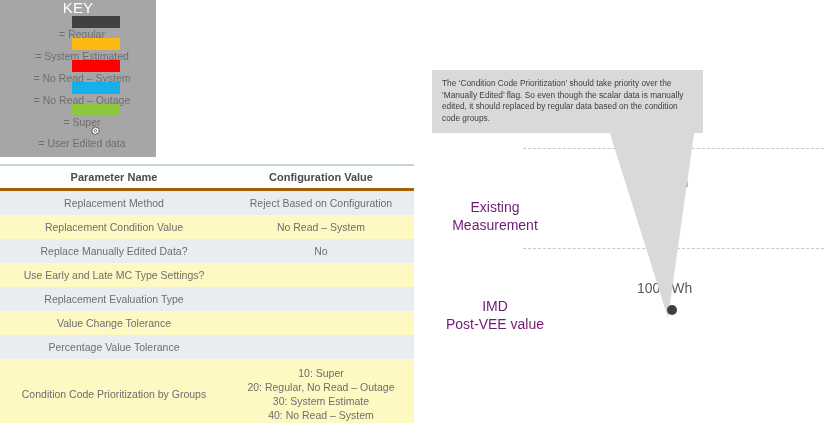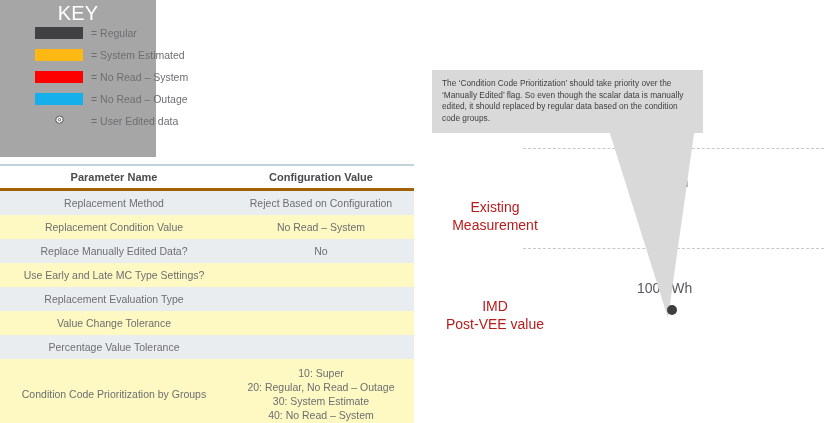--- a/index.html
+++ b/index.html
@@ -22,30 +22,31 @@
     left: 0;
     top: 0;
     width: 156px;
     height: 157px;
     background: #a6a6a6;
     box-sizing: border-box;
   }
   #key-title {
     text-align: center;
     color: #ffffff;
-    font-size: 20px;
+    font-size: 15px;
     line-height: 15px;
-    padding-top: 6px;
+    padding-top: 0;
     letter-spacing: .2px;
   }
   .key-row {
     display: flex;
     align-items: center;
     height: 21px;
     margin-top: 1px;
+    flex-direction: column;
   }
   .key-swatch {
     width: 48px;
     height: 12px;
     margin-left: 35px;
     flex: 0 0 auto;
   }
   .key-gear-cell {
     width: 48px;
     margin-left: 35px;
@@ -109,21 +110,21 @@
     position: absolute;
     left: 415px;
     top: 0;
     width: 409px;
     height: 423px;
   }
   .row-label {
     position: absolute;
     text-align: center;
     font-size: 14px;
-    color: #b91c1c;
+    color: #701a75;
     line-height: 18px;
     white-space: pre-line;
   }
   .value-label {
     position: absolute;
     font-size: 14px;
     color: #58595b;
     white-space: nowrap;
   }
   .dot {
@@ -181,20 +182,24 @@
   <div class="key-row">
     <div class="key-swatch" style="background:#ff0000"></div>
     <div class="key-label">= No Read – System</div>
   </div>
 
   <div class="key-row">
     <div class="key-swatch" style="background:#15b0ec"></div>
     <div class="key-label">= No Read – Outage</div>
   </div>
 
+  <div class="key-row">
+    <div class="key-swatch" style="background:#8dc63f"></div>
+    <div class="key-label">= Super</div>
+  </div>
 
   <div class="key-row">
     <div class="key-gear-cell">
       <span class="gear">
         <svg width="11" height="11" viewBox="0 0 24 24">
           <path d="M12 1.6l2.2 2.0 2.9-.6.6 2.9 2.7 1.3-1.3 2.7 1.3 2.7-2.7 1.3-.6 2.9-2.9-.6L12 18.9l-2.2-2.0-2.9.6-.6-2.9-2.7-1.3 1.3-2.7-1.3-2.7 2.7-1.3.6-2.9 2.9.6z" fill="#ffffff" stroke="#3a3a3a" stroke-width="1.6" stroke-linejoin="round"></path>
           <circle cx="12" cy="10.2" r="2.6" fill="#ffffff" stroke="#3a3a3a" stroke-width="1.6"></circle>
         </svg>
       </span>
     </div>

